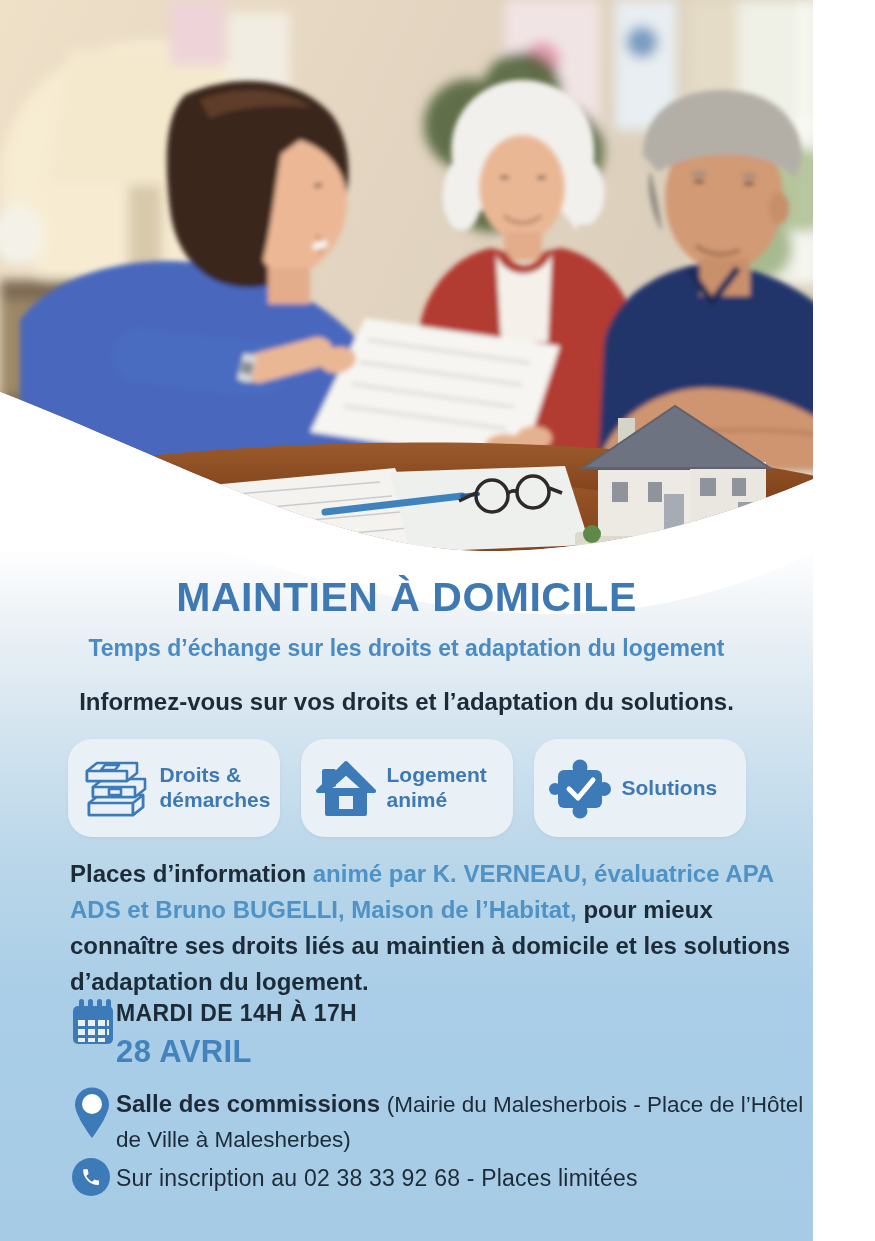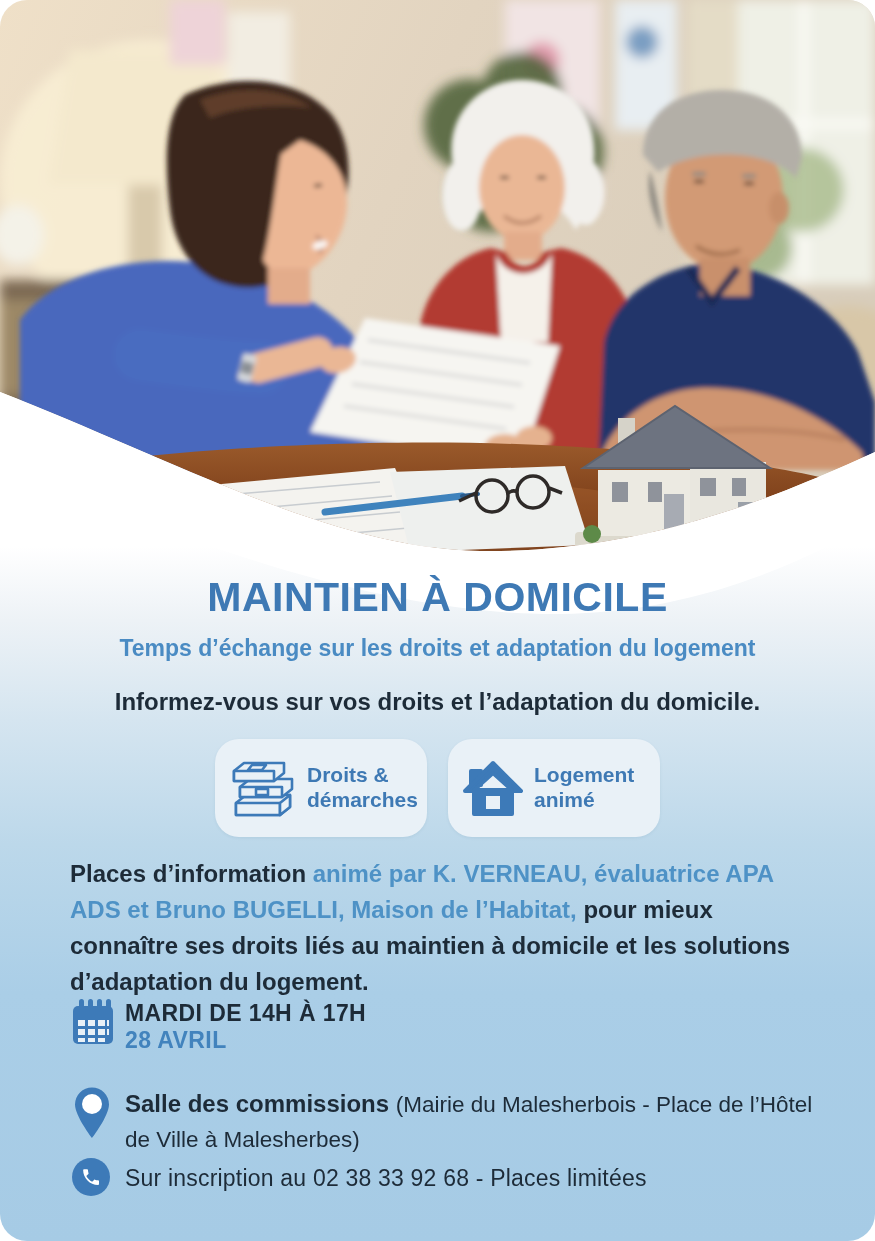--- a/index.html
+++ b/index.html
@@ -1,41 +1,41 @@
 <!DOCTYPE html>
 <html><head>
 <meta charset="utf-8">
 <style>
   html,body{margin:0;padding:0;}
   body{width:875px;height:1241px;font-family:"Liberation Sans",sans-serif;overflow:hidden;background:#fff;}
-  .page{position:relative;width:875px;height:1241px;overflow:hidden;
-    background:linear-gradient(180deg,#ffffff 0%,#ffffff 44%,#edf2f6 50%,#d5e5f0 58%,#bcd8ea 68%,#aacee7 80%,#a6cbe5 100%);border-radius:27px;}
+  .page{position:relative;width:813px;height:1241px;overflow:hidden;
+    background:linear-gradient(180deg,#ffffff 0%,#ffffff 44%,#edf2f6 50%,#d5e5f0 58%,#bcd8ea 68%,#aacee7 80%,#a6cbe5 100%);}
   .photo-svg{position:absolute;top:0;left:0;display:block;}
   .title{position:absolute;top:574px;left:0;width:100%;text-align:center;
     font-size:41px;font-weight:800;color:#3e79b4;letter-spacing:.5px;}
   .subtitle{position:absolute;top:635px;left:0;width:100%;text-align:center;
     font-size:23px;font-weight:700;color:#4a8bc3;}
   .intro{position:absolute;top:688px;left:0;width:100%;text-align:center;
     font-size:24px;font-weight:700;color:#1d2b38;}
   .cards{position:absolute;top:739px;left:0;width:100%;display:flex;justify-content:center;gap:21px;}
   .card{width:212px;height:98px;background:#e9f1f7;border-radius:24px;
     display:flex;align-items:center;gap:9px;padding:0 8px 0 13px;box-sizing:border-box;
     box-shadow:0 1px 3px rgba(90,130,160,.12);}
   .card-icon{flex:0 0 auto;display:flex;align-items:center;justify-content:center;}
   .card-label{font-size:21px;font-weight:700;color:#3e79b4;line-height:1.18;}
   .desc{position:absolute;top:856px;left:70px;width:748px;
     font-size:24px;font-weight:700;line-height:36px;color:#1d2b38;}
   .desc .blue{color:#4e92c6;}
-  .row{position:absolute;left:72px;display:flex;gap:9px;align-items:flex-start;}
+  .row{position:absolute;left:72px;display:flex;gap:0;align-items:flex-start;}
   .row .icon-cell{flex:0 0 44px;display:flex;justify-content:flex-start;}
   .row-schedule{top:998px;}
   .row-location{top:1085px;}
   .row-phone{top:1158px;}
   .sched-line1{font-size:23px;font-weight:700;color:#1d2b38;letter-spacing:.4px;padding-top:2px;}
-  .sched-line2{font-size:23px;font-weight:700;color:#4283bd;letter-spacing:.4px;}
+  .sched-line2{font-size:31px;font-weight:700;color:#4283bd;letter-spacing:.4px;margin-top:7px;}
   .loc-text{font-size:24px;line-height:34px;color:#1d2b38;width:700px;padding-top:2px;}
   .loc-bold{font-weight:700;}
   .loc-normal{font-weight:400;font-size:22.5px;}
   .phone-text{font-size:23px;font-weight:400;color:#1d2b38;padding-top:7px;letter-spacing:.2px;}
 </style>
 </head>
 <body>
 
 <div class="page">
 
@@ -189,21 +189,21 @@
         <circle cx="770" cy="534" r="9" fill="#5d8a48"></circle>
         <circle cx="700" cy="538" r="7" fill="#5d8a48"></circle>
       </g>
     </g>
 
     <path d="M0,392 C180,462 330,548 480,551 C640,553 770,500 875,452 L875,522 C800,562 700,612 560,614 C420,616 200,562 0,452 Z" fill="#ffffff"></path>
   </svg>
 
   <div class="title">MAINTIEN À DOMICILE</div>
   <div class="subtitle">Temps d’échange sur les droits et adaptation du logement</div>
-  <div class="intro">Informez-vous sur vos droits et l’adaptation du domicile.</div>
+  <div class="intro">Informez-vous sur vos droits et l’adaptation du solutions.</div>
 
   <div class="cards">
     <div class="card">
       <span class="card-icon">
         <svg width="70" height="66" viewBox="0 0 70 66">
           <g fill="#e9f1f7" stroke="#3d7ab8" stroke-width="2.6" stroke-linejoin="round">
             <path d="M8,48 L18,40 L62,40 L62,52 L52,60 L8,60 Z"></path>
             <path d="M8,48 L52,48 L52,60 L8,60 Z"></path>
             <path d="M52,48 L62,40 L62,52 L52,60 Z"></path>
             <path d="M12,32 L22,24 L64,24 L64,34 L54,42 L12,42 Z"></path>
@@ -225,20 +225,35 @@
             <rect x="10" y="14" width="10" height="14"></rect>
             <polygon points="32,6 60,34 52,34 32,16 12,34 4,34"></polygon>
             <rect x="13" y="33" width="38" height="24"></rect>
           </g>
           <rect x="25" y="39" width="14" height="13" fill="#e9f1f7"></rect>
         </svg>
       </span>
       <span class="card-label">Logement animé</span>
     </div>
 
+    <div class="card">
+      <span class="card-icon">
+        <svg width="66" height="66" viewBox="0 0 66 66">
+          <g fill="#3d7ab8">
+            <rect x="11" y="15" width="44" height="38" rx="6"></rect>
+            <circle cx="33" cy="12" r="7.5"></circle>
+            <circle cx="57" cy="34" r="7"></circle>
+            <circle cx="33" cy="56" r="7.5"></circle>
+            <circle cx="8" cy="34" r="6"></circle>
+          </g>
+          <path d="M22,34 L31,43 L46,25" stroke="#ffffff" stroke-width="5" fill="none" stroke-linecap="round" stroke-linejoin="round"></path>
+        </svg>
+      </span>
+      <span class="card-label">Solutions</span>
+    </div>
   </div>
 
   <div class="desc"><span>Places d’information </span><span class="blue">animé par K. VERNEAU, évaluatrice APA ADS et Bruno BUGELLI, Maison de l’Habitat, </span><span>pour mieux connaître ses droits liés au maintien à domicile et les solutions d’adaptation du logement.</span></div>
 
   <div class="row row-schedule">
     <span class="icon-cell">
       <svg width="42" height="48" viewBox="0 0 42 48">
         <rect x="7" y="1" width="5" height="13" rx="2.5" fill="#3d7ab8"></rect>
         <rect x="16" y="1" width="5" height="13" rx="2.5" fill="#3d7ab8"></rect>
         <rect x="25" y="1" width="5" height="13" rx="2.5" fill="#3d7ab8"></rect>

